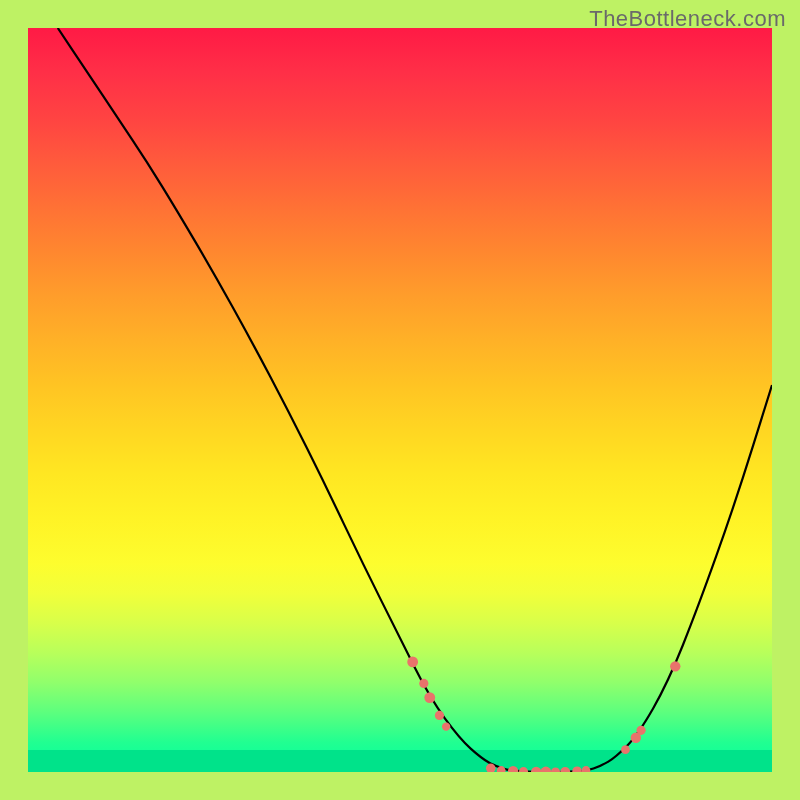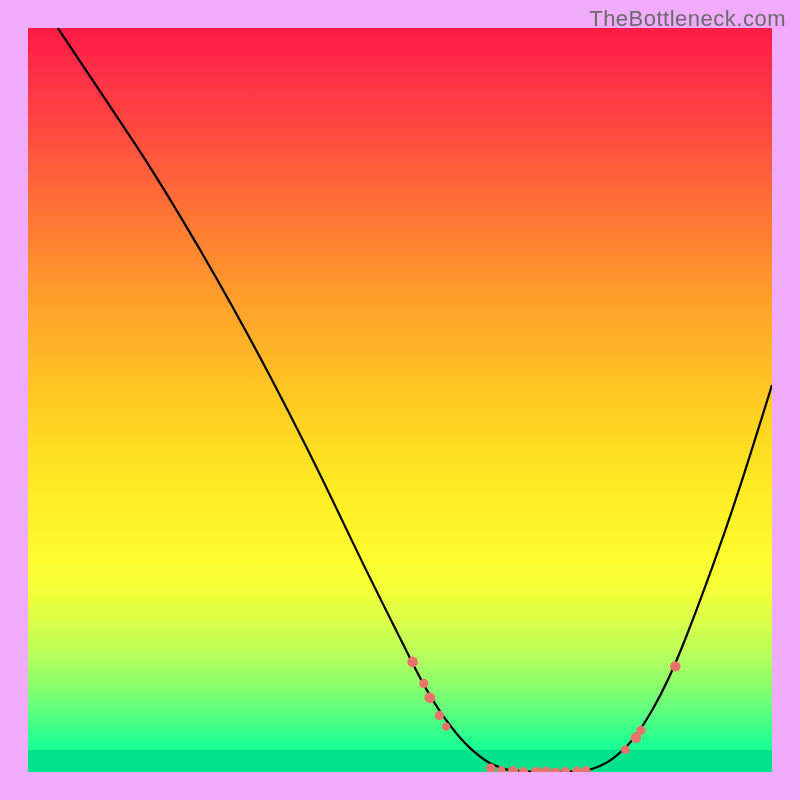--- a/index.html
+++ b/index.html
@@ -8,21 +8,21 @@
     width: 800px;
     height: 800px;
     background: #000;
     overflow: hidden;
     font-family: Arial, Helvetica, sans-serif;
   }
   .frame {
     position: relative;
     width: 800px;
     height: 800px;
-    background: #f0abfc;
+    background: #bef264;
   }
   .watermark {
     position: absolute;
     top: 6px;
     right: 14px;
     color: #6a6a6a;
     font-size: 22px;
     font-weight: 500;
     letter-spacing: 0.5px;
     z-index: 10;

